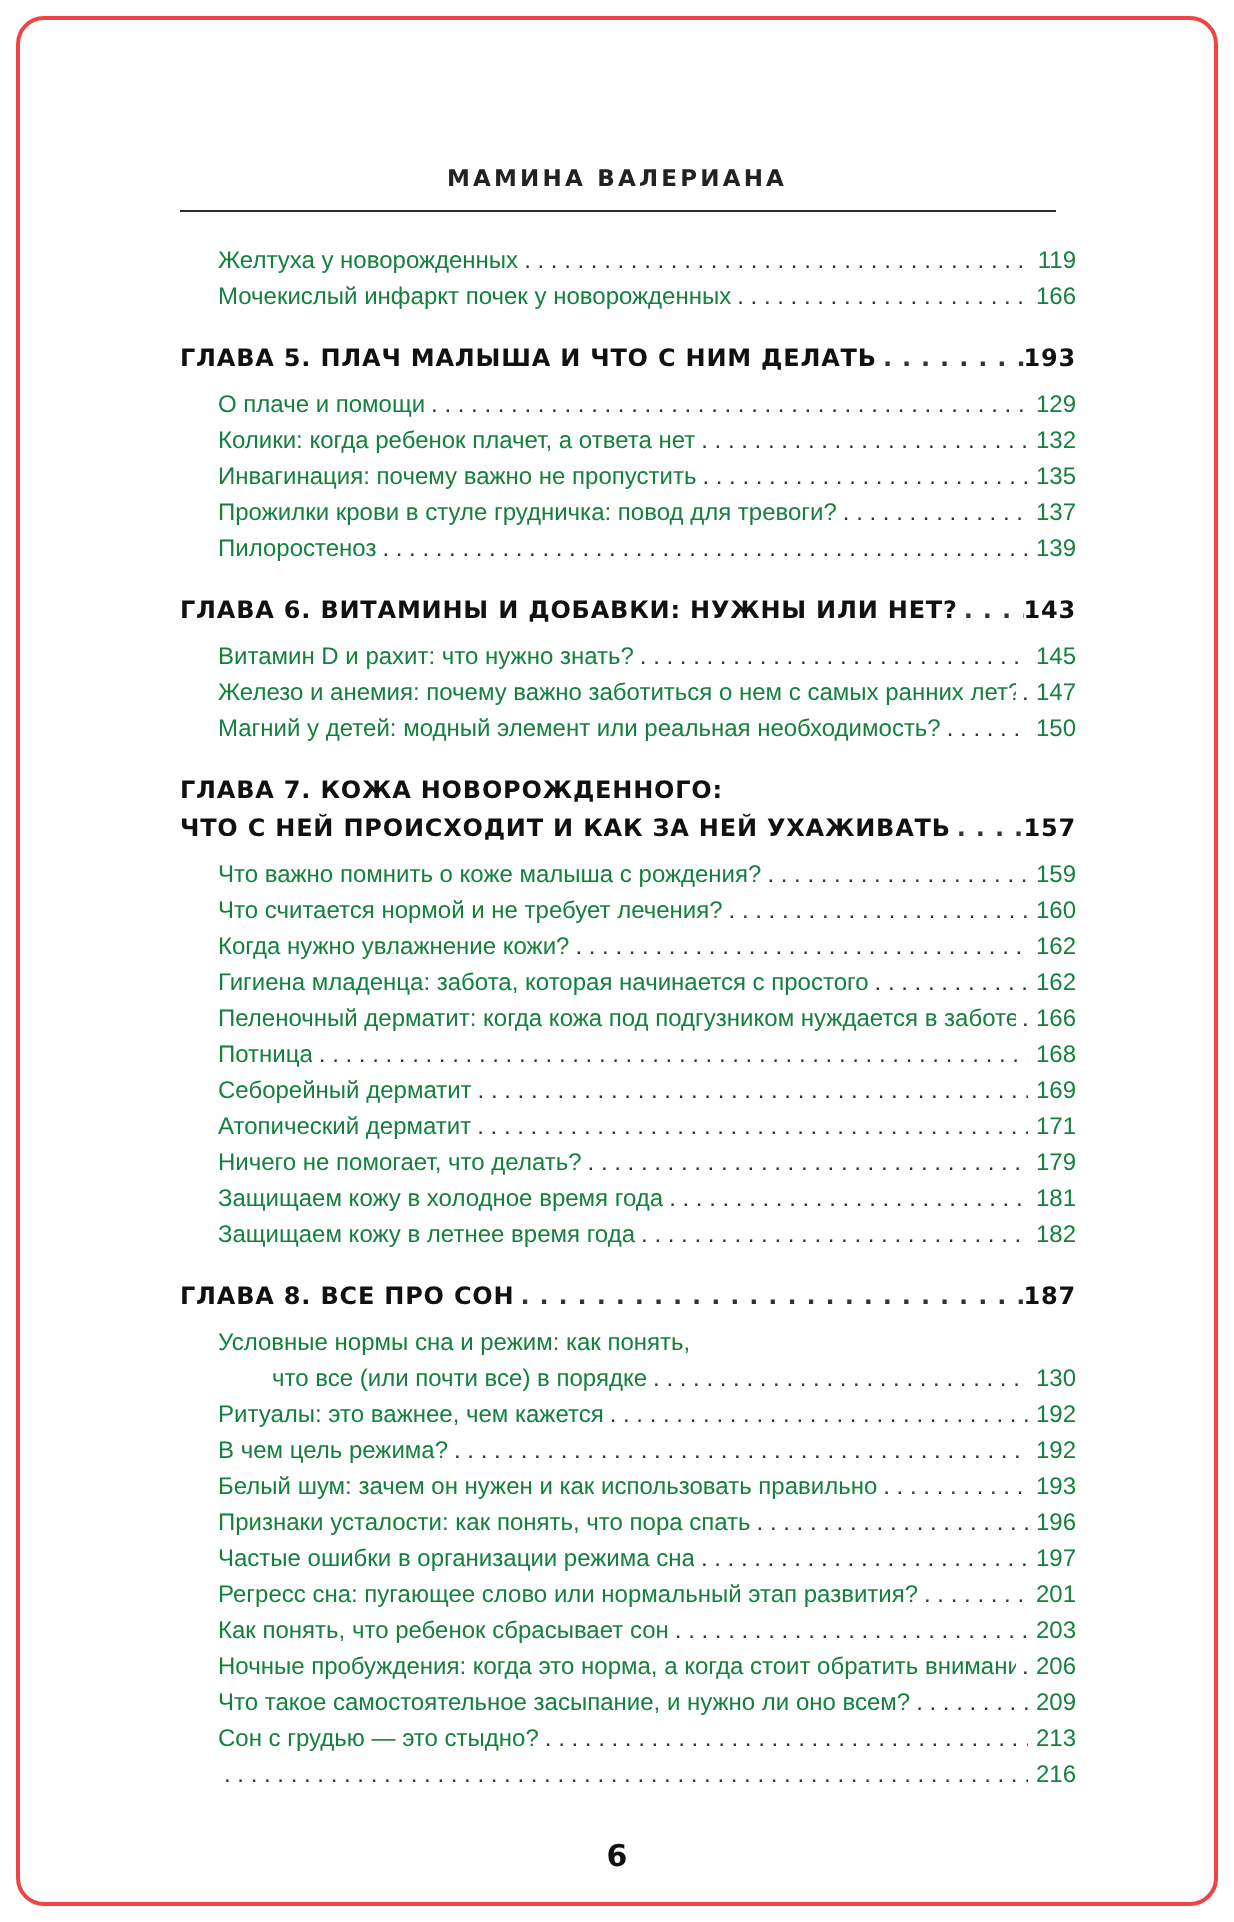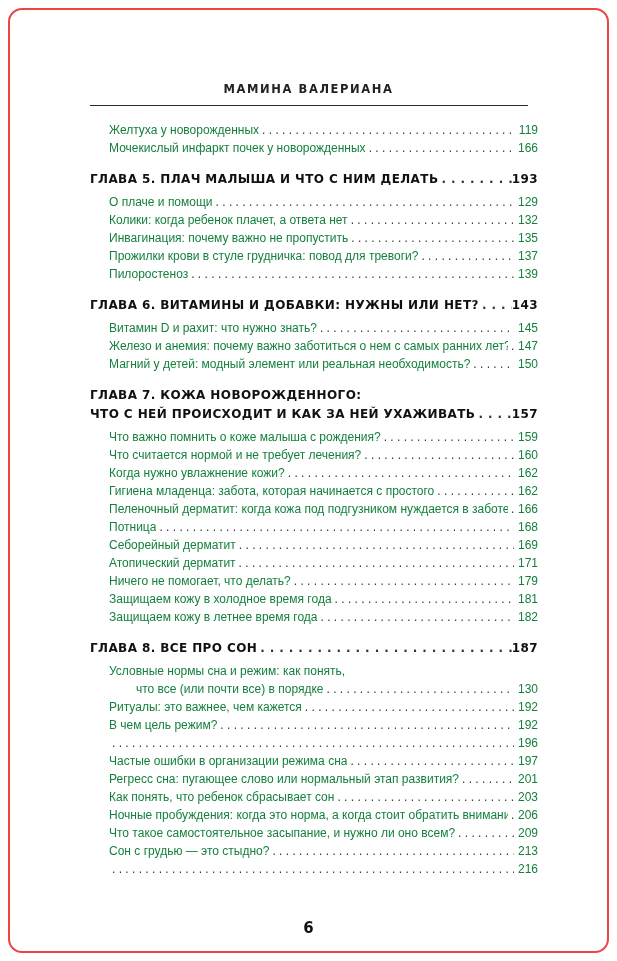--- a/index.html
+++ b/index.html
@@ -250,25 +250,31 @@
         <span class="t">что все (или почти все) в порядке</span>
         <span class="leader"></span>
         <span class="page-num">130</span>
       </div>
       <div class="row sub">
         <span class="t">Ритуалы: это важнее, чем кажется</span>
         <span class="leader"></span>
         <span class="page-num">192</span>
       </div>
       <div class="row sub">
-        <span class="t">В чем цель режим?</span>
+        <span class="t">В чем цель режима?</span>
         <span class="leader"></span>
         <span class="page-num">192</span>
       </div>
       <div class="row sub">
+        <span class="t">Белый шум: зачем он нужен и как использовать правильно</span>
+        <span class="leader"></span>
+        <span class="page-num">193</span>
+      </div>
+      <div class="row sub">
+        <span class="t">Признаки усталости: как понять, что пора спать</span>
         <span class="leader"></span>
         <span class="page-num">196</span>
       </div>
       <div class="row sub">
         <span class="t">Частые ошибки в организации режима сна</span>
         <span class="leader"></span>
         <span class="page-num">197</span>
       </div>
       <div class="row sub">
         <span class="t">Регресс сна: пугающее слово или нормальный этап развития?</span>

